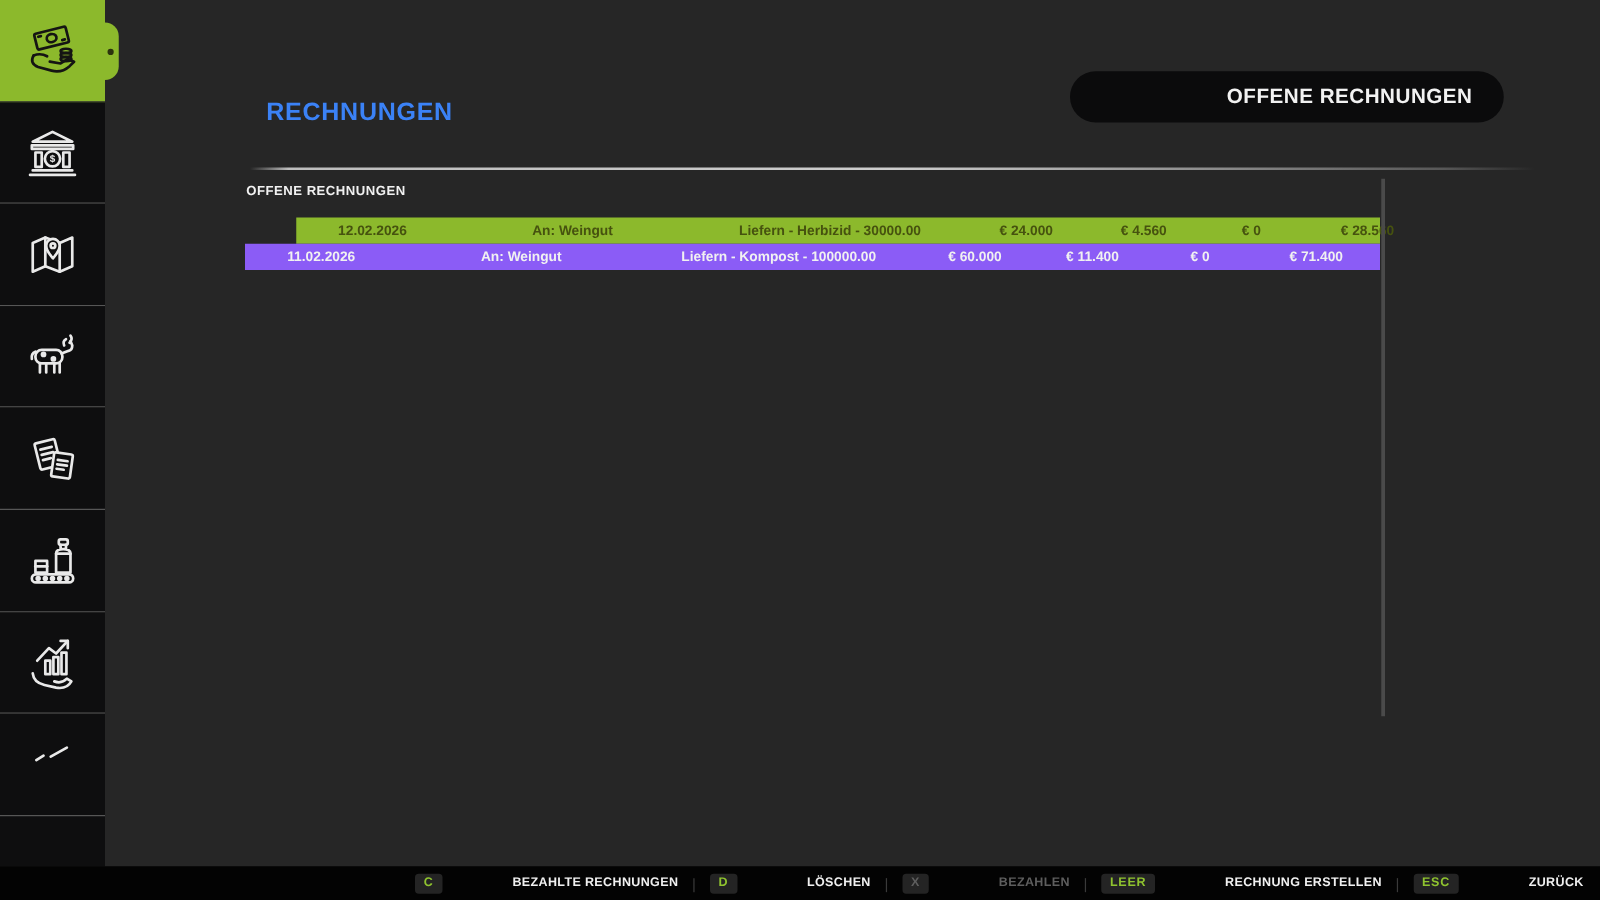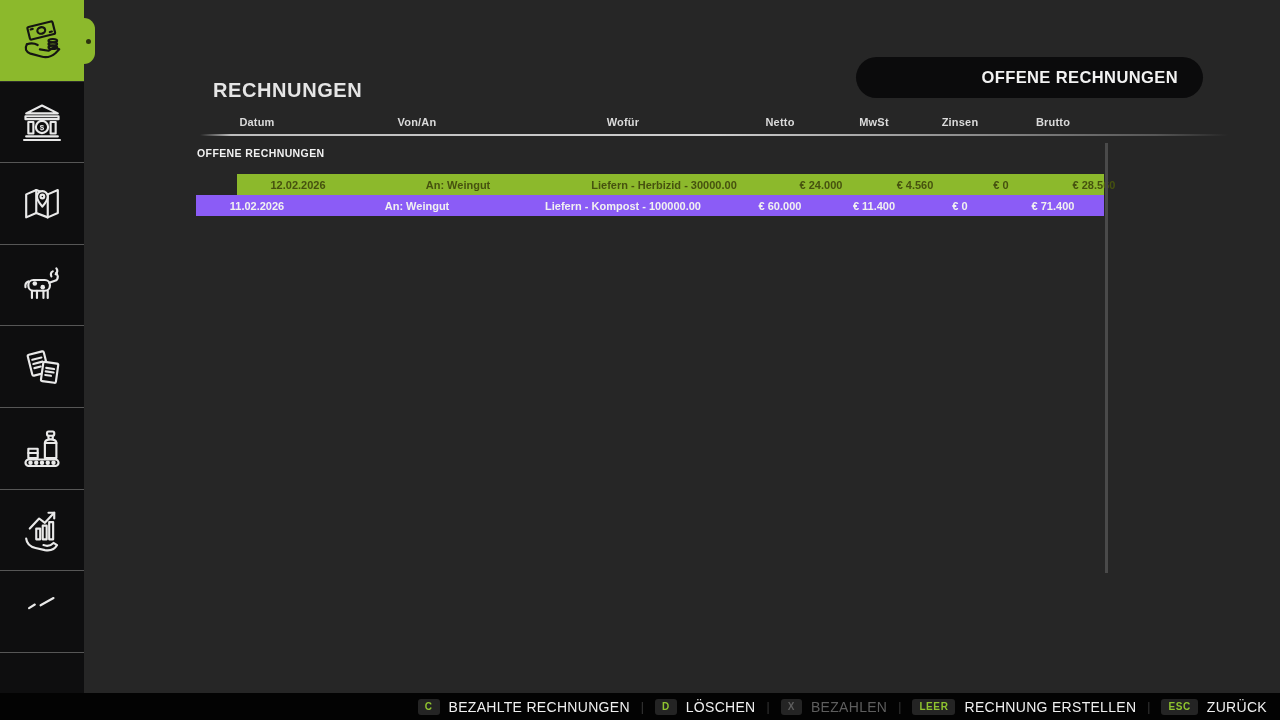--- a/index.html
+++ b/index.html
@@ -11,21 +11,21 @@
   .tile{height:81.6px;border-bottom:1px solid #565656;display:flex;align-items:center;
         justify-content:center;background:#0e0e0f;color:#e9e9e9;box-sizing:border-box;}
   .tile svg{display:block;}
   .tile.active{background:var(--accent,#8cb92c);color:#151513;border-bottom-color:#2c2c2c;}
   .bump{position:absolute;left:84px;top:18px;width:11px;height:46px;background:var(--accent,#8cb92c);
         border-radius:0 11px 11px 0;}
   .bump-dot{position:absolute;left:86px;top:39px;width:5px;height:5px;border-radius:50%;background:#2c330e;}
 
   
   .page-title{position:absolute;left:213px;top:66px;font-size:20px;font-weight:700;
-              color:#e5e5e5;letter-spacing:0.6px;}
+              color:#3b82f6;letter-spacing:0.6px;}
   .filter-pill{position:absolute;left:856px;top:57px;width:347px;height:41px;border-radius:21px;
                background:#0b0b0c;color:#f2f2f2;font-size:16.5px;font-weight:700;letter-spacing:0.4px;
                display:flex;align-items:center;justify-content:flex-end;padding-right:25px;
                box-sizing:border-box;border:none;cursor:pointer;}
 
   
   .grid{display:grid;grid-template-columns:122px 198px 214px 100px 88px 84px 102px;}
   .thead{position:absolute;left:196px;top:116px;width:908px;}
   .th{font-size:11px;font-weight:700;color:#dadada;text-align:center;letter-spacing:0.2px;}
   .head-line{position:absolute;left:200px;top:134px;width:1028px;height:2px;
@@ -40,21 +40,21 @@
   .cell{text-align:center;white-space:nowrap;overflow:hidden;}
   .vscroll{position:absolute;left:1105px;top:143px;width:3px;height:430px;background:#4a4a4a;}
 
   
   .bottombar{position:absolute;left:0;bottom:0;width:1280px;height:27px;background:#030303;
              display:flex;align-items:center;justify-content:flex-end;gap:11px;
              padding-right:13px;box-sizing:border-box;}
   .kb{display:flex;align-items:center;gap:9px;cursor:pointer;}
   .key{background:#242424;border-radius:3px;padding:2px 7px;font-size:10px;font-weight:700;
        color:var(--key-green,#8fc32f);letter-spacing:0.6px;line-height:12px;}
-  .lbl{font-size:14px;font-weight:400;color:#f0f0f0;letter-spacing:0.3px;}
+  .lbl{font-size:10px;font-weight:700;color:#f0f0f0;letter-spacing:0.3px;margin-left:47px;}
   .kb.disabled .key{color:#5e5e5e;}
   .kb.disabled .lbl{color:#5e5e5e;}
   .sep{color:#3a3a3a;font-size:12px;font-weight:400;}
 </style>
 </head>
 <body>
 
 <div class="screen">
 
   <nav class="sidebar">
@@ -170,29 +170,20 @@
       </span>
     </div>
   </nav>
 
   <div class="bump"></div>
   <div class="bump-dot"></div>
 
   <h1 class="page-title">RECHNUNGEN</h1>
   <button class="filter-pill">OFFENE RECHNUNGEN</button>
 
-  <div class="thead grid">
-    <div class="th">Datum</div>
-    <div class="th">Von/An</div>
-    <div class="th">Wofür</div>
-    <div class="th">Netto</div>
-    <div class="th">MwSt</div>
-    <div class="th">Zinsen</div>
-    <div class="th">Brutto</div>
-  </div>
   <div class="head-line"></div>
 
   <div class="section-label">OFFENE RECHNUNGEN</div>
 
   <div class="rows">
     <div class="row selected grid">
       <div class="cell">12.02.2026</div>
       <div class="cell">An: Weingut</div>
       <div class="cell">Liefern - Herbizid - 30000.00</div>
       <div class="cell">€ 24.000</div>

